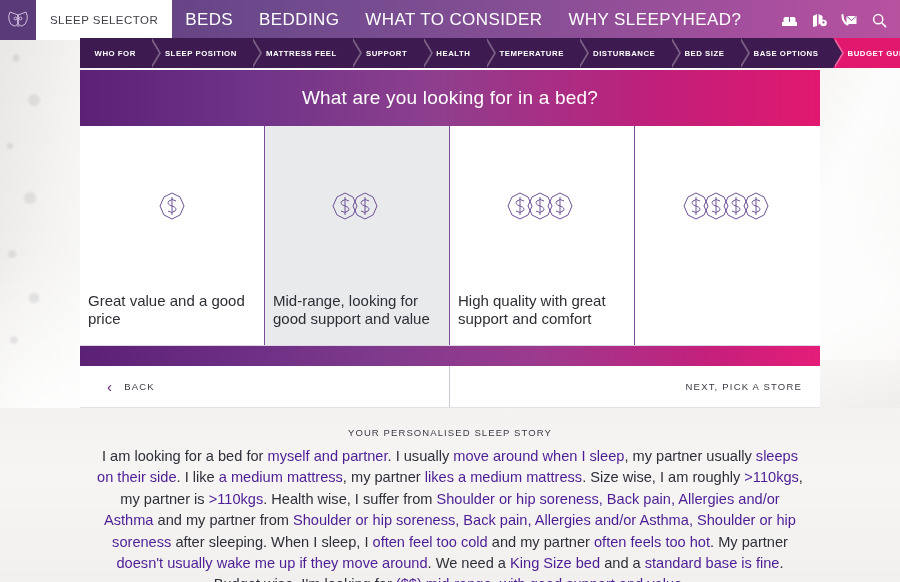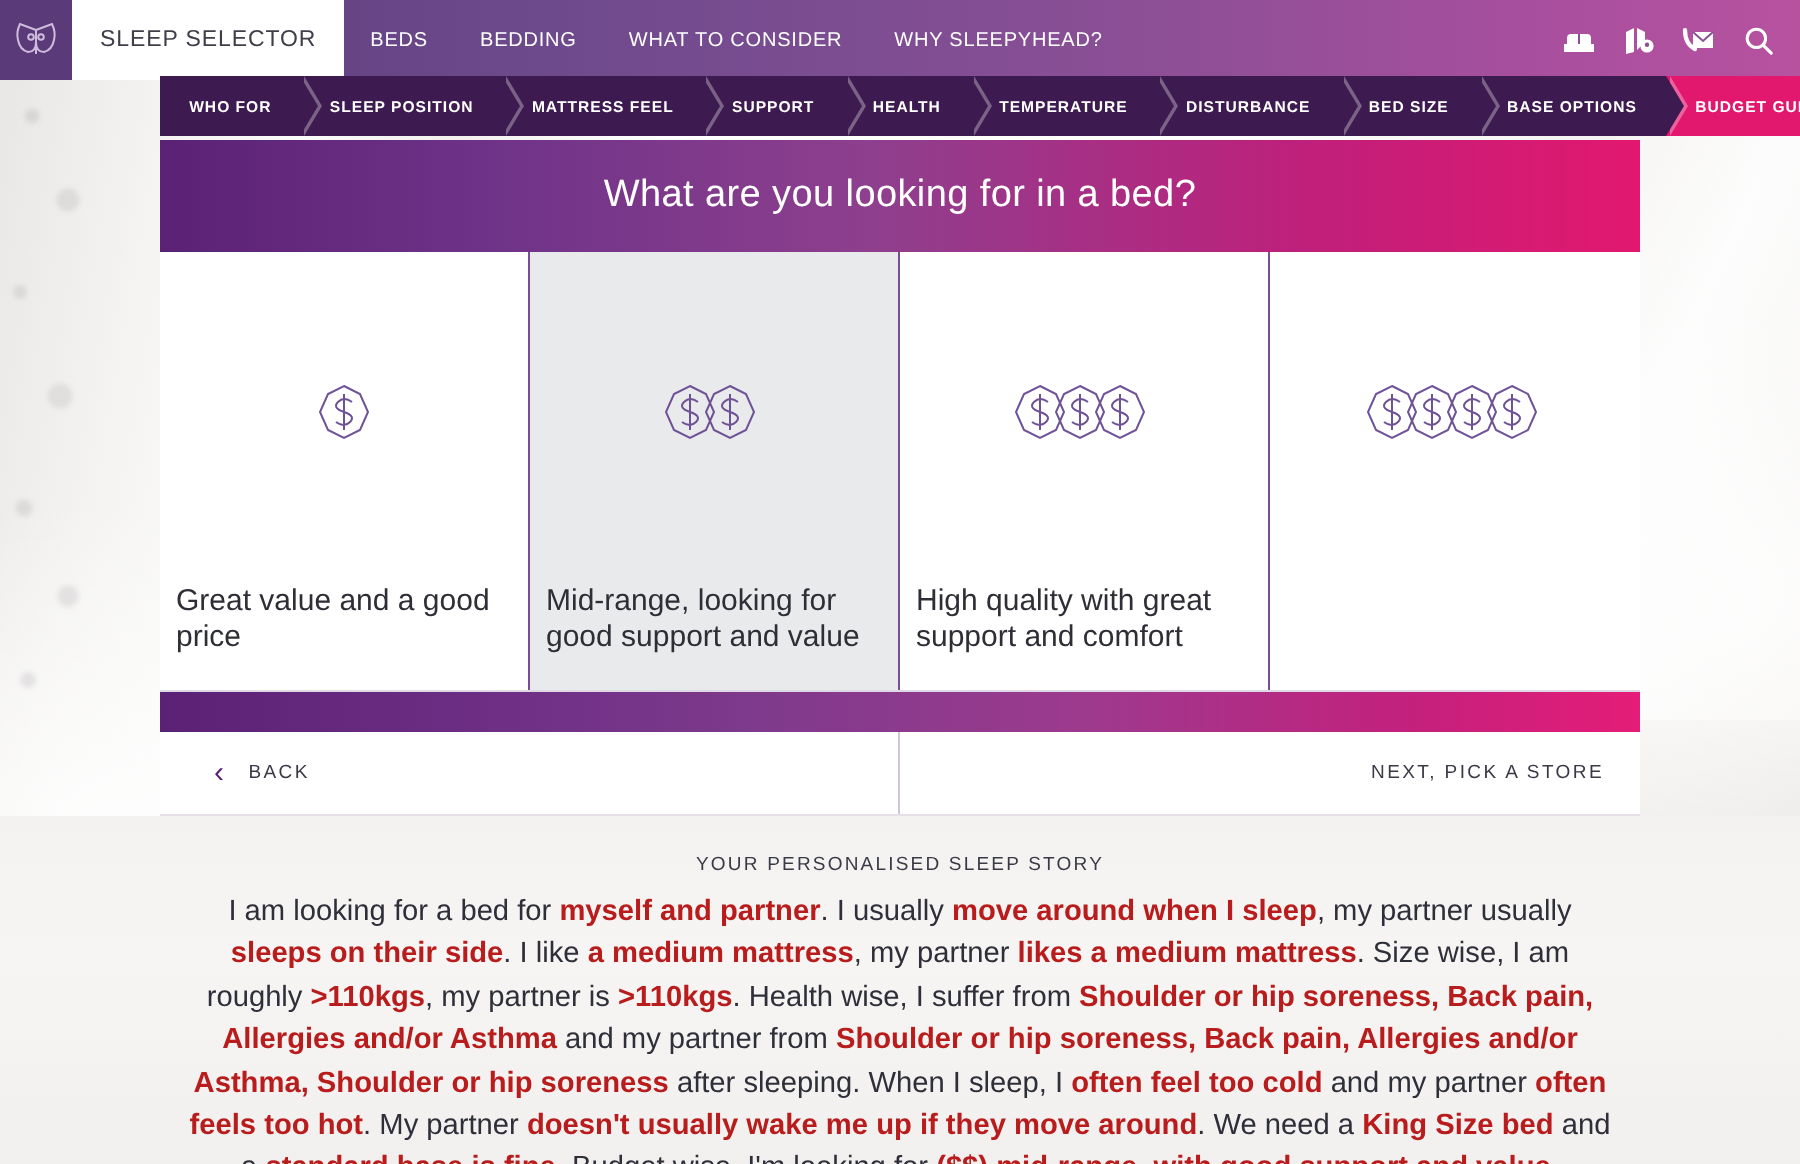--- a/index.html
+++ b/index.html
@@ -57,21 +57,21 @@
     width: 36px; display: flex; align-items: center; justify-content: center;
     background: #5a3a78;
   }
   .nav-active {
     background: #ffffff; color: #3f3f4a;
     display: flex; align-items: center; padding: 0 14px;
     font-size: 11.5px; letter-spacing: .45px; font-weight: 400;
   }
   .nav-item {
     display: flex; align-items: center; padding: 0 13px;
-    color: #fff; font-size: 10px; letter-spacing: .4px;
+    color: #fff; font-size: 17px; letter-spacing: .4px;
     white-space: nowrap;
   }
   .nav-spacer { flex: 1; }
   .nav-icons { display: flex; align-items: center; gap: 14px; padding-right: 13px; }
   .nav-icons svg { display: block; }
 
   
   .subnav {
     position: absolute; left: 80px; top: 38px; width: 848px; height: 30px;
     background: #3d1a4f; z-index: 10; display: flex; overflow: hidden;
@@ -157,21 +157,21 @@
     z-index: 10; padding: 14px 14px 0;
   }
   .story-title {
     text-align: center; color: #3a3a46;
     font-size: 9.5px; letter-spacing: 1.1px; margin-bottom: 8px;
   }
   .story-body {
     text-align: center; color: #2f2f3a;
     font-size: 14.6px; line-height: 21.4px;
   }
-  .story-body .hl { color: #b91c1c; font-weight: bold; }
+  .story-body .hl { color: #4c1d95; }
 </style>
 </head>
 <body>
 
 <div class="bg-photo"></div>
 <div class="bg-floral"></div>
 <div class="bg-pillow-r"></div>
 <div class="bg-paper"></div>
 
 <div class="topnav">

